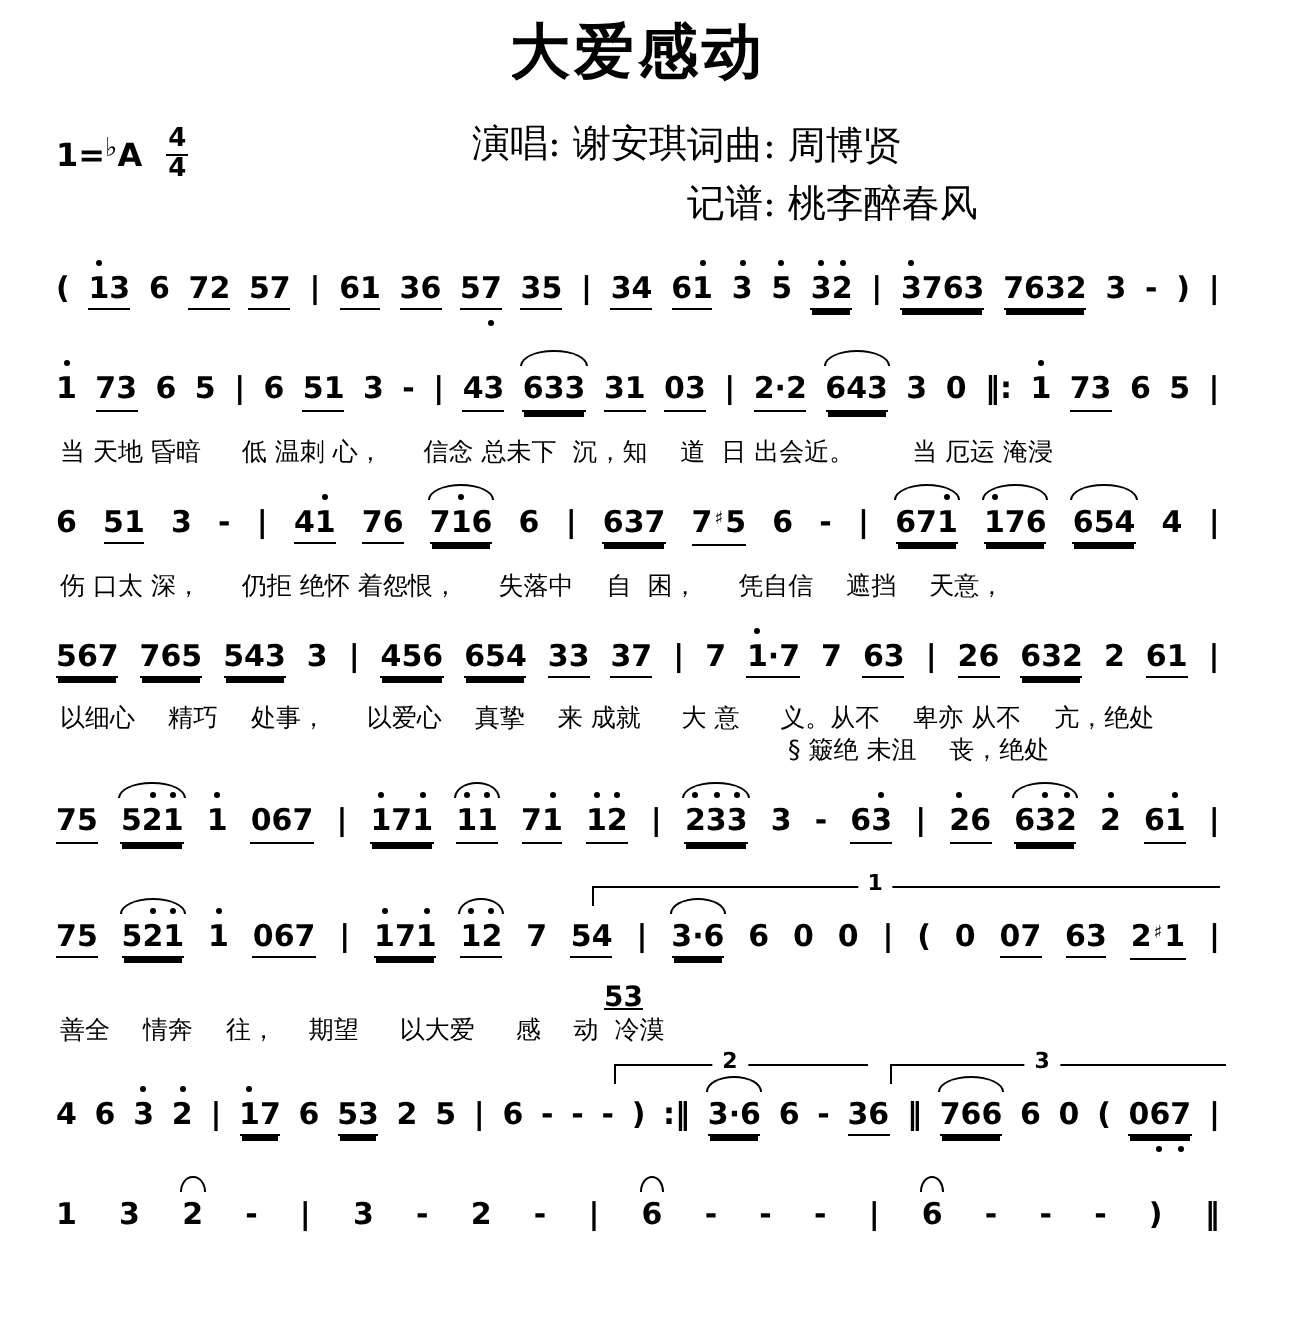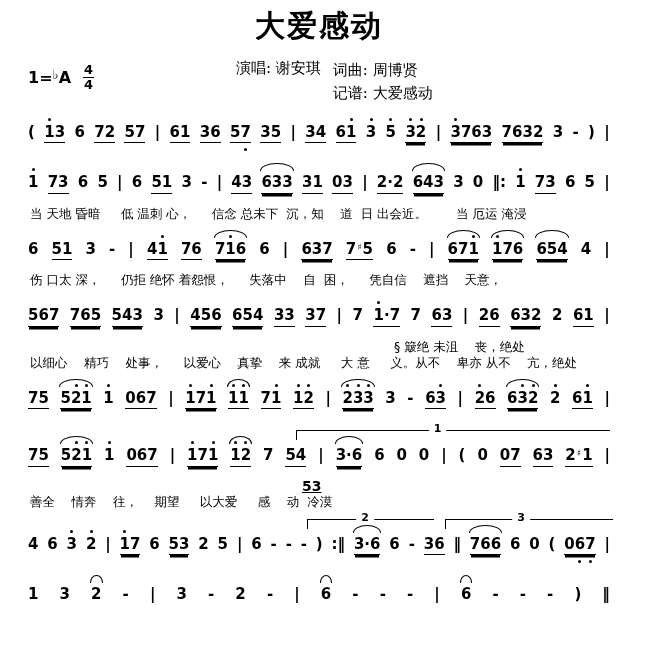--- a/index.html
+++ b/index.html
@@ -5,21 +5,21 @@
   html,body{margin:0;padding:0;background:#fff;}
   .page{position:relative;width:638px;height:660px;background:#fff;color:#000;
         font-family:"DejaVu Sans",sans-serif;overflow:hidden;}
   .title{text-align:center;font-size:30px;font-weight:bold;margin:6px 0 2px;letter-spacing:2px;}
   .header-row{display:flex;align-items:flex-start;margin:0 28px 4px;}
   .keysig{display:flex;align-items:center;font-weight:bold;font-size:16px;width:180px;margin-top:14px;}
   .keysig .flat{font-size:13px;position:relative;top:-3px;}
   .frac{display:inline-flex;flex-direction:column;align-items:center;margin-left:12px;
         font-size:13px;line-height:1.05;font-weight:bold;}
   .frac .bot{border-top:1px solid #000;padding:0 1px;}
-  .credits{display:flex;flex:1;font-family:"DejaVu Serif","Liberation Serif",serif;font-size:15px;margin-top:10px;gap:12px;}
+  .credits{display:flex;flex:1;font-family:"DejaVu Serif","Liberation Serif",serif;font-size:19px;margin-top:10px;}
   .credit-singer{margin-left:28px;}
   .credit-col{line-height:1.55;}
   
   #score{margin:2px 26px 0;}
   .sys{position:relative;margin-bottom:5px;}
   .music-row{display:flex;justify-content:space-between;align-items:baseline;
              font-weight:bold;font-size:15px;line-height:15px;padding:14px 2px 12px;}
   .has-volta .music-row{padding-top:21px;}
   .tok{position:relative;display:inline-block;}
   .grp{display:inline-block;padding-bottom:2px;}
@@ -54,21 +54,21 @@
         <span>A</span>
       <span class="frac">
         <span class="top">4</span>
         <span class="bot">4</span>
       </span>
     </div>
     <div class="credits">
       <div class="credit-singer">演唱: 谢安琪</div>
       <div class="credit-col">
         <div>词曲: 周博贤</div>
-        <div>记谱: 大爱感动</div>
+        <div>记谱: 桃李醉春风</div>
       </div>
     </div>
   </div>
 
   <div id="score">
       <div class="sys">
         <div class="music-row">
           <span class="tok"><span class="grp"><span class="n">(</span></span></span>
           <span class="tok u1"><span class="grp"><span class="n">1<i class="da"></i></span><span class="n">3</span></span></span>
           <span class="tok"><span class="grp"><span class="n">6</span></span></span>
@@ -165,22 +165,22 @@
           <span class="tok u1"><span class="grp"><span class="n">1<i class="da"></i></span><span class="n">·</span><span class="n">7</span></span></span>
           <span class="tok"><span class="grp"><span class="n">7</span></span></span>
           <span class="tok u1"><span class="grp"><span class="n">6</span><span class="n">3</span></span></span>
           <span class="tok"><span class="grp"><span class="n">|</span></span></span>
           <span class="tok u1"><span class="grp"><span class="n">2</span><span class="n">6</span></span></span>
           <span class="tok u2"><span class="grp"><span class="n">6</span><span class="n">3</span><span class="n">2</span></span></span>
           <span class="tok"><span class="grp"><span class="n">2</span></span></span>
           <span class="tok u1"><span class="grp"><span class="n">6</span><span class="n">1</span></span></span>
           <span class="tok"><span class="grp"><span class="n">|</span></span></span>
         </div>
+        <div class="lyric-row">以细心　 精巧　 处事，　  以爱心　 真挚　 来 成就　  大 意　  义。从不　 卑亦 从不　 亢，绝处</div>
         <div class="lyric-row" style="padding-left: 364px;">§ 簸绝 未沮　 丧，绝处</div>
-        <div class="lyric-row">以细心　 精巧　 处事，　  以爱心　 真挚　 来 成就　  大 意　  义。从不　 卑亦 从不　 亢，绝处</div>
       </div>
       <div class="sys">
         <div class="music-row">
           <span class="tok u1"><span class="grp"><span class="n">7</span><span class="n">5</span></span></span>
           <span class="tok u2 slur"><span class="grp"><span class="n">5</span><span class="n">2<i class="da"></i></span><span class="n">1<i class="da"></i></span></span></span>
           <span class="tok"><span class="grp"><span class="n">1<i class="da"></i></span></span></span>
           <span class="tok u1"><span class="grp"><span class="n">0</span><span class="n">6</span><span class="n">7</span></span></span>
           <span class="tok"><span class="grp"><span class="n">|</span></span></span>
           <span class="tok u2"><span class="grp"><span class="n">1<i class="da"></i></span><span class="n">7</span><span class="n">1<i class="da"></i></span></span></span>
           <span class="tok u1 slur"><span class="grp"><span class="n">1<i class="da"></i></span><span class="n">1<i class="da"></i></span></span></span>

